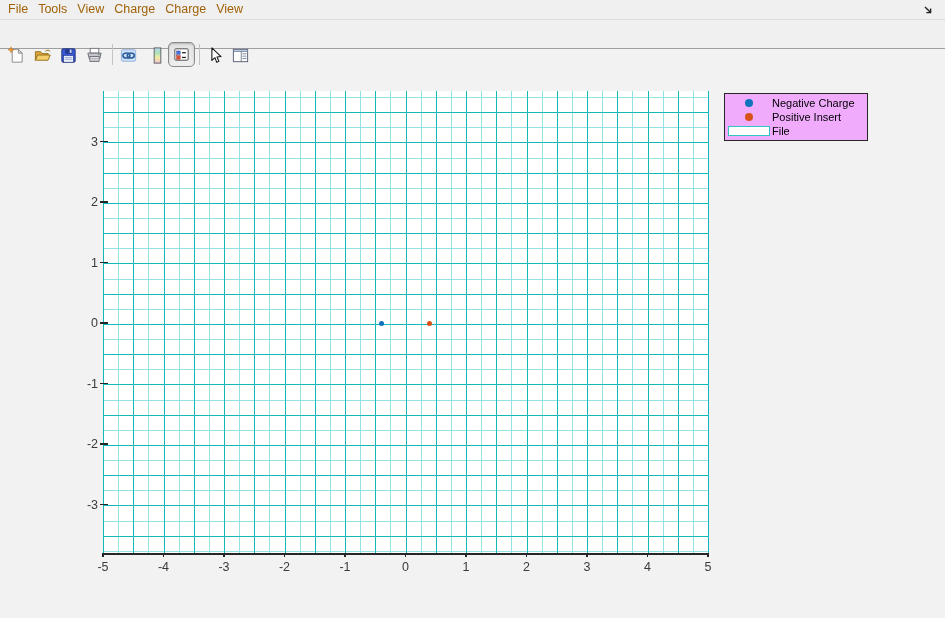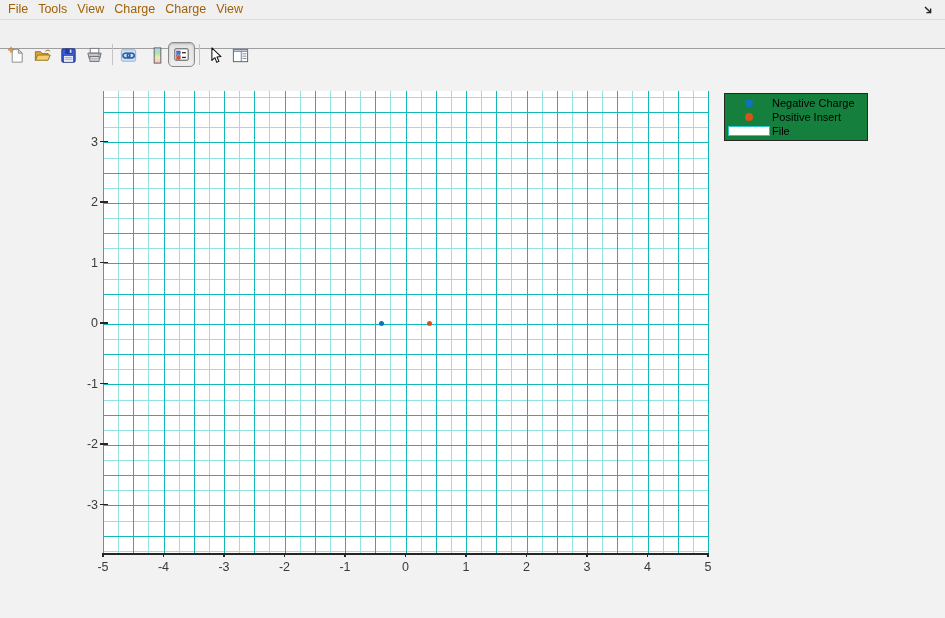--- a/index.html
+++ b/index.html
@@ -45,21 +45,21 @@
   }
   .x-axis-line{position:absolute;left:103px;top:553px;width:606px;height:1.5px;background:#262626;}
   .x-tick{position:absolute;width:1.5px;height:4px;background:#262626;}
   .y-tick{position:absolute;width:8px;height:1.5px;background:#262626;}
   .x-tick-label{position:absolute;width:40px;text-align:center;font-size:12.5px;color:#3a3a3a;}
   .y-tick-label{position:absolute;width:44px;text-align:right;font-size:12.5px;color:#3a3a3a;line-height:16px;}
   .data-dot{position:absolute;width:5px;height:5px;border-radius:50%;}
   
   .legend-box{
     position:absolute;left:724px;top:93px;width:144px;
-    background:#15803d;border:1px solid #262626;box-sizing:border-box;
+    background:#f0abfc;border:1px solid #262626;box-sizing:border-box;
     padding:1.5px 0;
   }
   .legend-row{display:flex;align-items:center;height:14.3px;}
   .legend-marker-cell{width:47px;display:flex;align-items:center;justify-content:center;flex:none;}
   .legend-dot{width:8px;height:8px;border-radius:50%;}
   .legend-rect{width:41px;height:8px;border:1.5px solid #2dc5c5;background:#fff;margin-right:2px;box-sizing:content-box;}
   .legend-row.rect-row .legend-marker-cell{justify-content:flex-start;padding-left:3px;box-sizing:border-box;}
   .legend-label{font-size:11px;color:#000;white-space:nowrap;}
 </style>
 </head>

